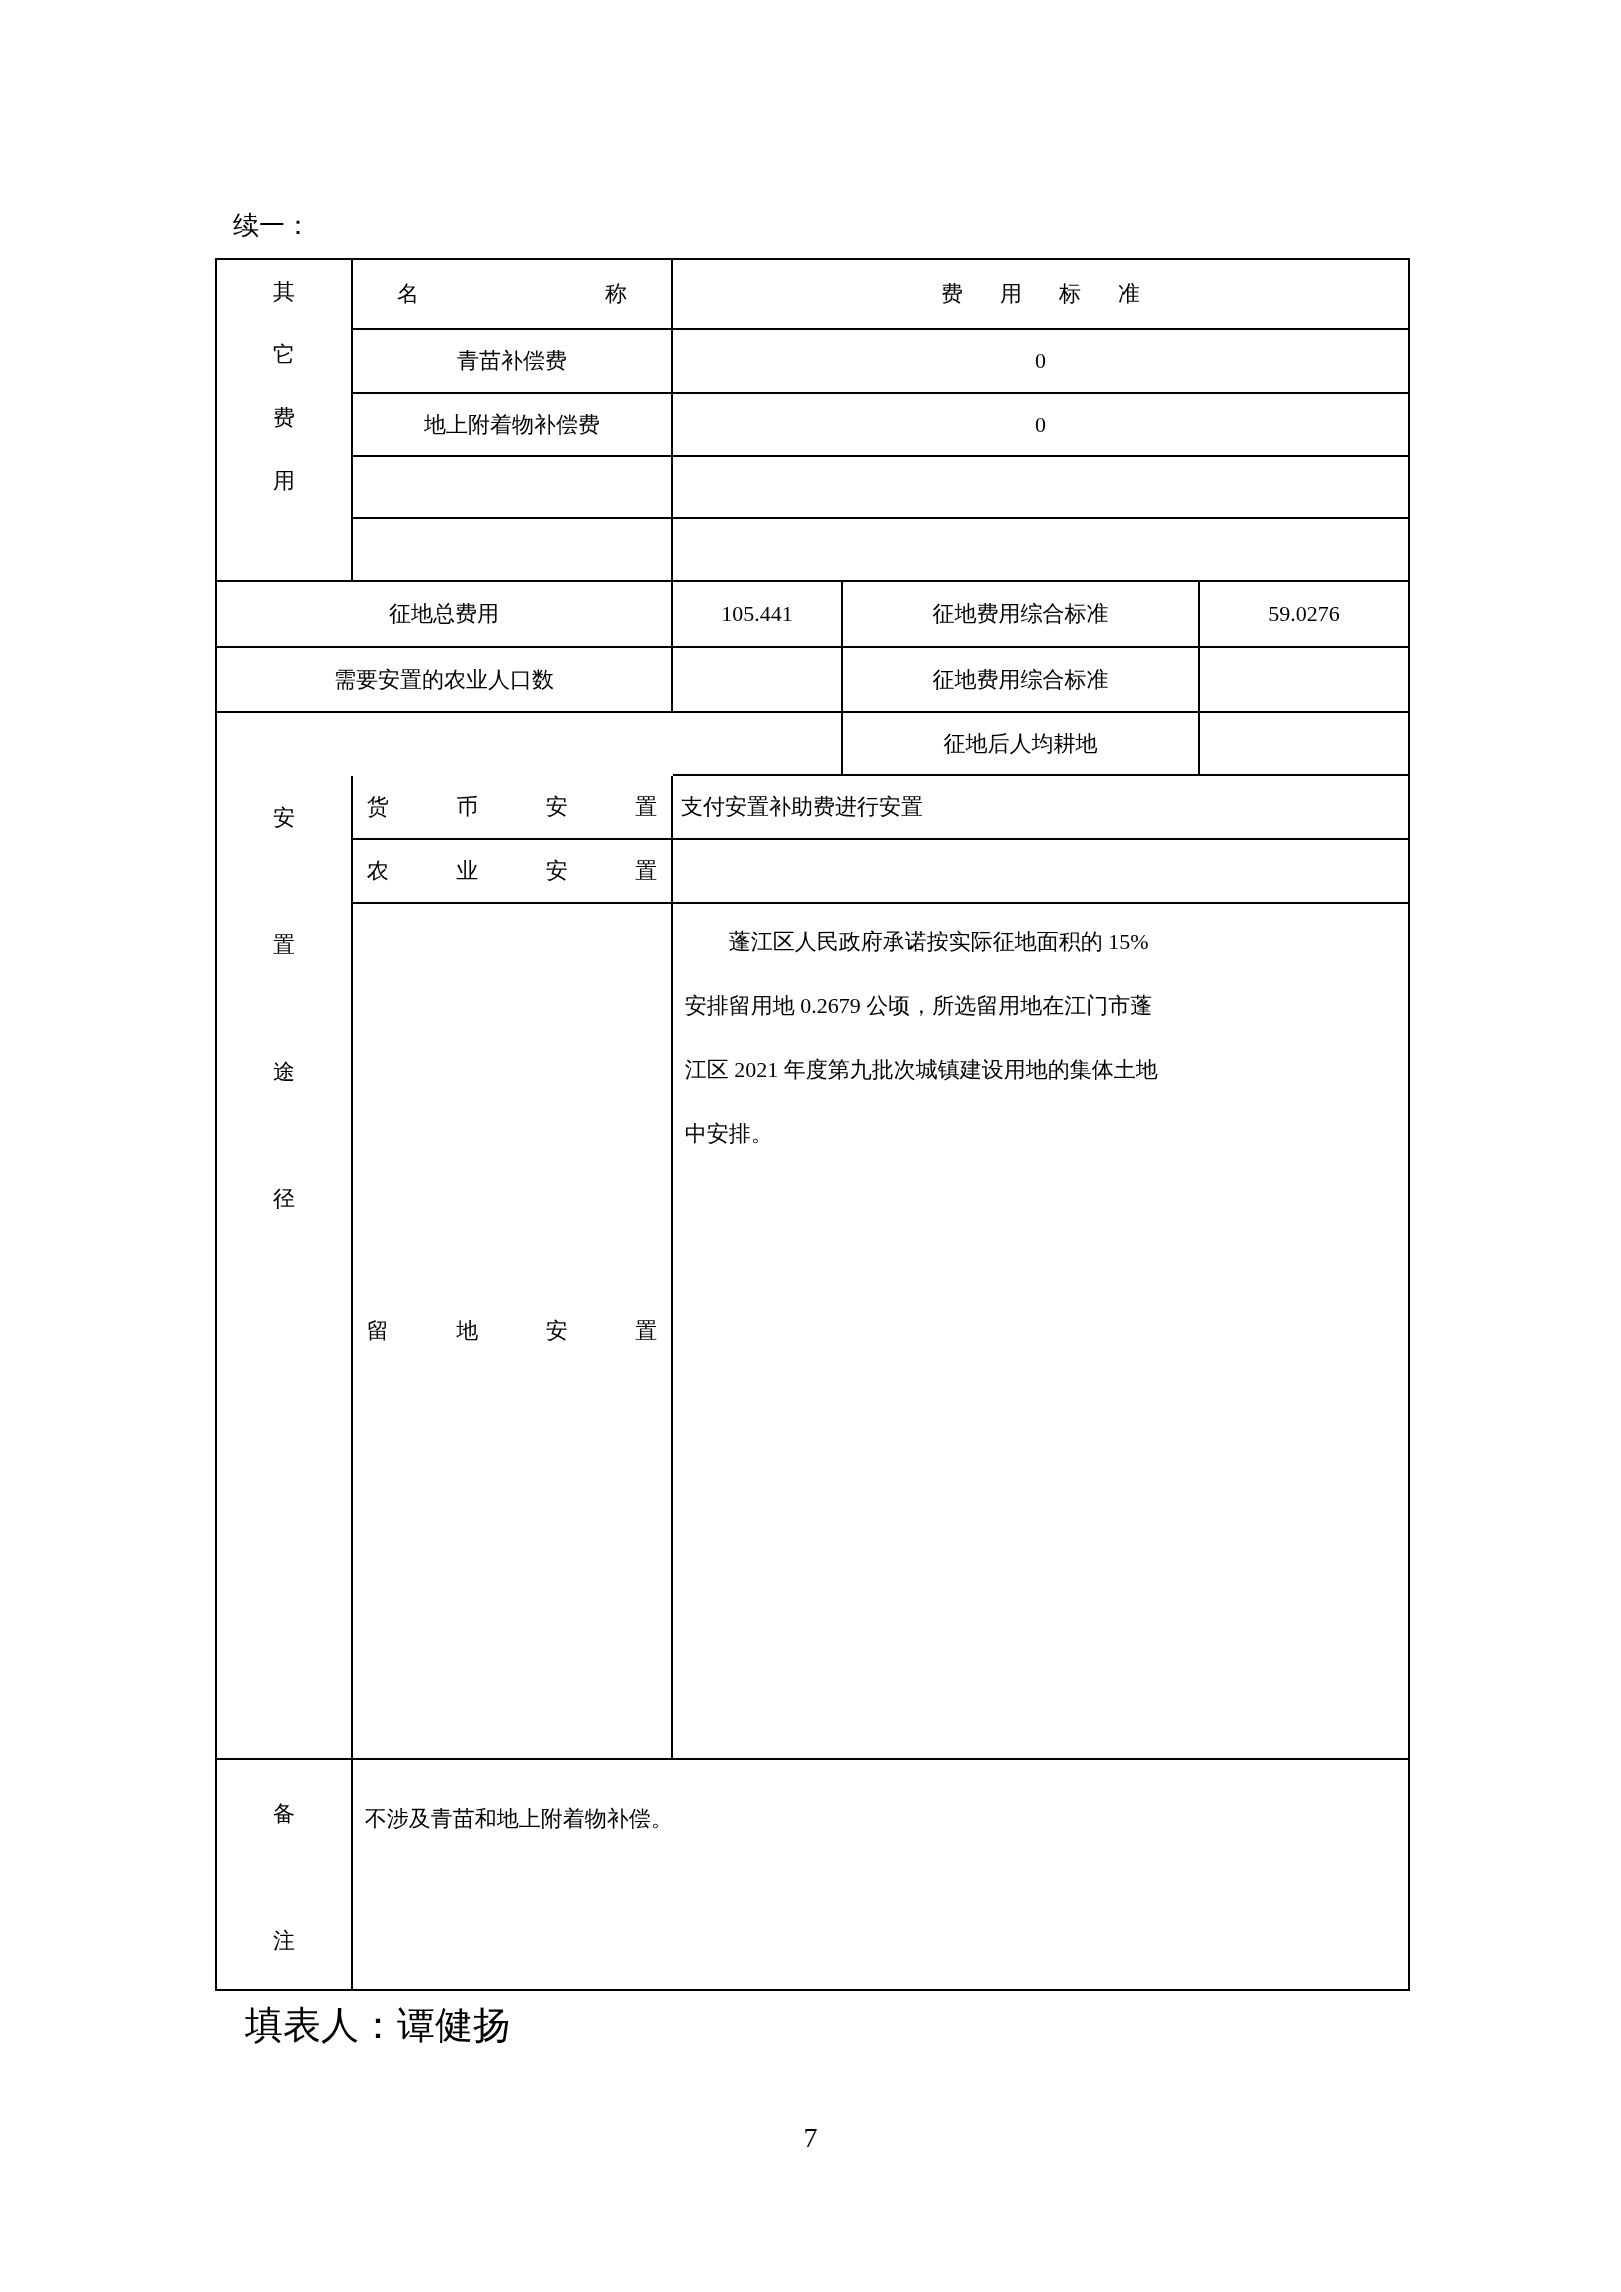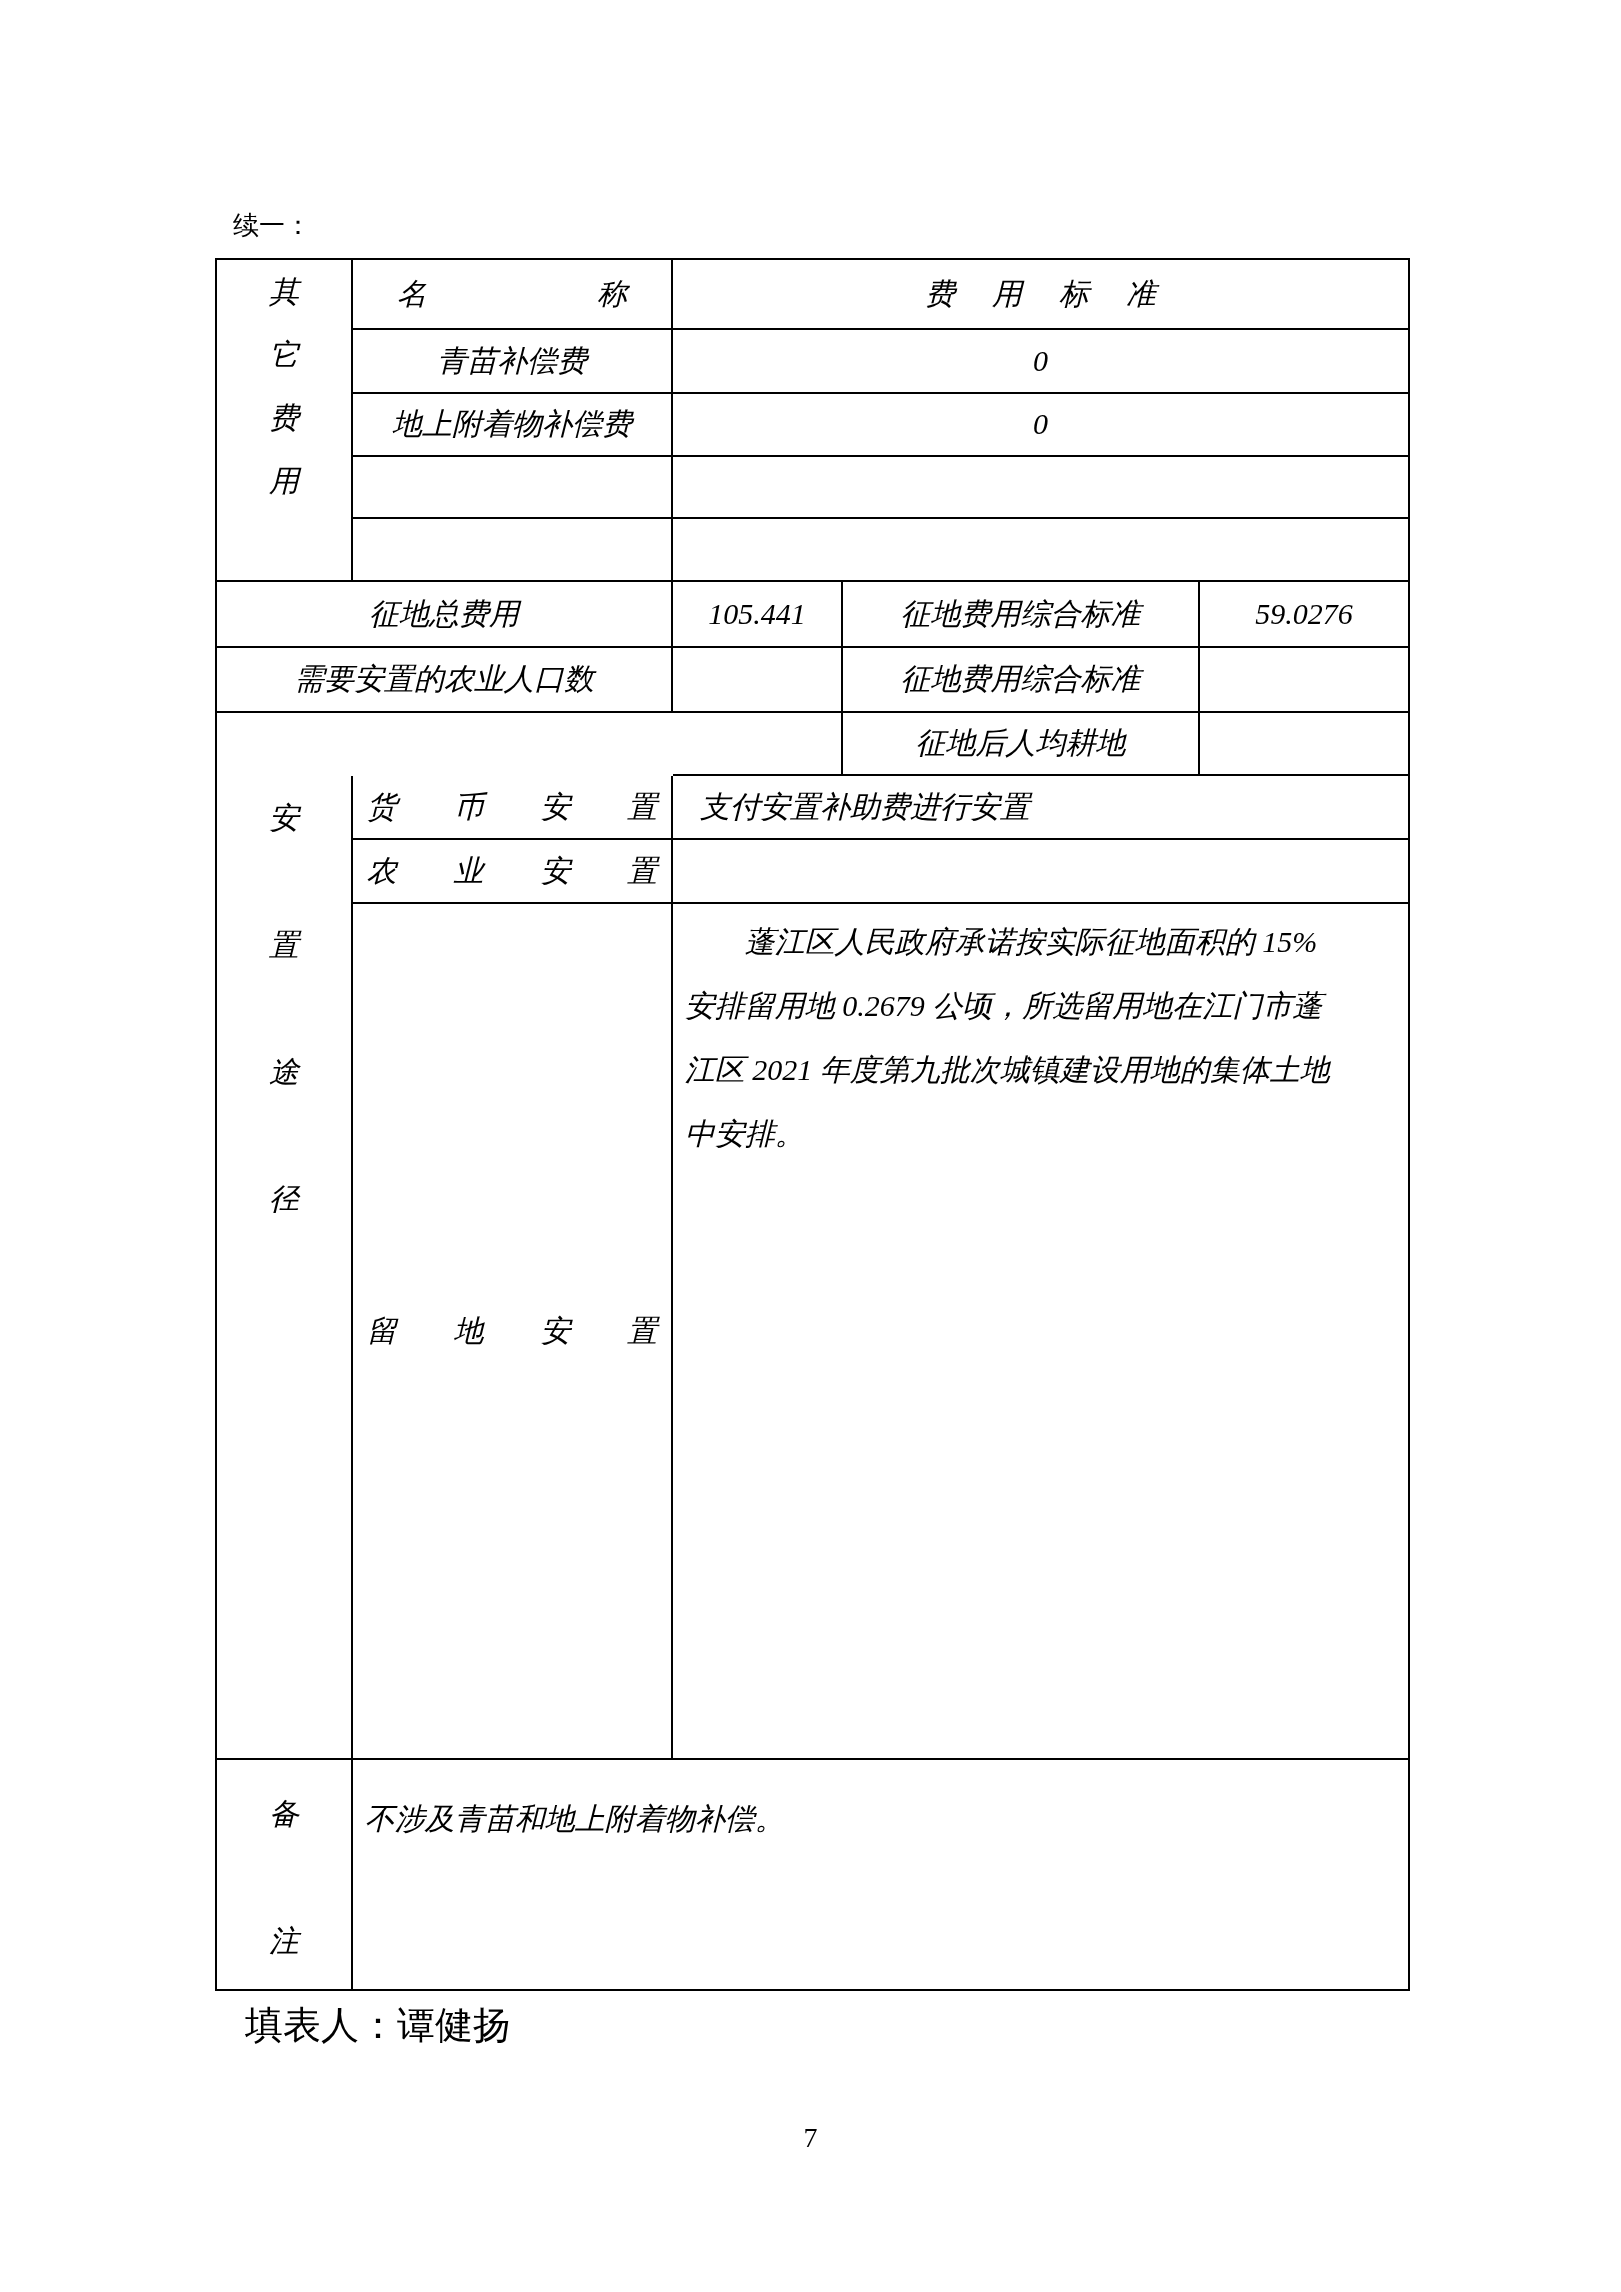--- a/index.html
+++ b/index.html
@@ -10,39 +10,39 @@
   .continuation { position:absolute; left:233px; top:206px; font-size:26px; line-height:39px; }
   .grid-table {
     position:absolute; left:215px; top:258px;
     display:grid;
     grid-template-columns:136px 320px 170px 357px 208px;
     grid-template-rows:70px 64px 63px 62px 63px 66px 65px 63px 64px 64px 856px 229px;
     border:2.9px solid #000;
   }
   .cell {
     box-sizing:border-box; border-right:2px solid #000; border-bottom:2px solid #000;
-    font-size:30px; display:flex; align-items:center; justify-content:center;
-    overflow:hidden; line-height:1.35;font-style:italic;
+    font-size:22px; display:flex; align-items:center; justify-content:center;
+    overflow:hidden; line-height:1.35;
   }
   .no-right { border-right:none; }
   .no-bottom { border-bottom:none; }
   .thick-bottom { border-bottom-width:2.9px; }
   .top { align-items:flex-start; }
   .left { justify-content:flex-start; }
   .fill { width:100%; }
   .just { text-align:justify; text-align-last:justify; }
   .pad45 { padding:0 44px; }
   .pad14 { padding:0 13.7px; }
   .spread { letter-spacing:37px; padding-left:37px; white-space:nowrap; }
   .vlabel { width:1.25em; margin:0 auto; text-align:center; word-break:break-all; }
   .lh64 { line-height:63px; }
   .lh130 { line-height:127px; }
   .mt-22 { margin-top:-21.6px; }
   .mt-10 { margin-top:-9.8px; }
-  .desc { padding-left:27px; }
+  .desc { padding-left:8px; }
   .para { width:100%; padding:5.9px 11.8px 0 11.8px; box-sizing:border-box; }
   .para-line { line-height:64px; text-align:justify; }
   .indent { text-indent:2em; }
   .remark-text { width:100%; padding:7.8px 11.8px 0 11.8px; box-sizing:border-box; line-height:64px;margin-top:19px; }
   .filler { position:absolute; left:245px; top:2000px; font-size:38px; }
   .pagenum { position:absolute; left:0; right:0; top:2122px; text-align:center; font-size:28px; }
 </style>
 </head>
 <body>
 

